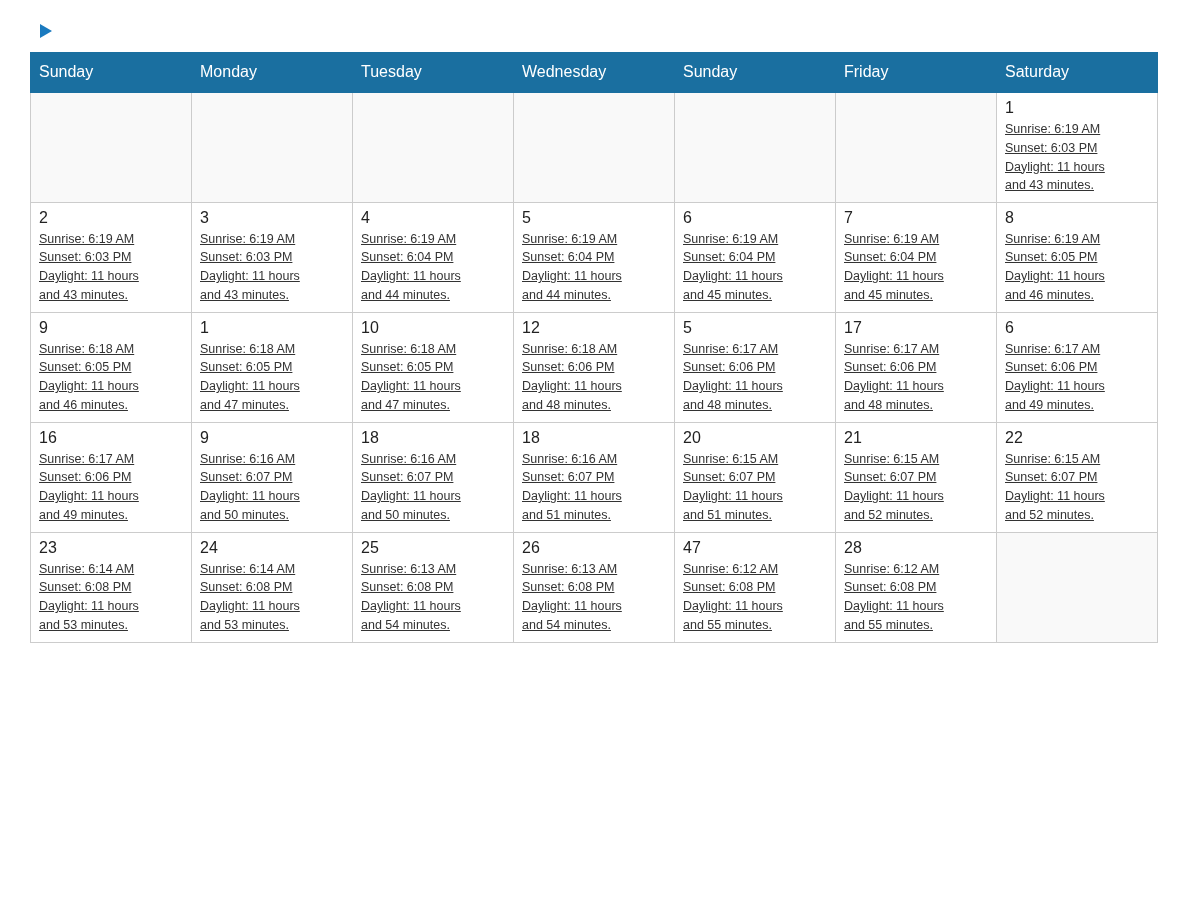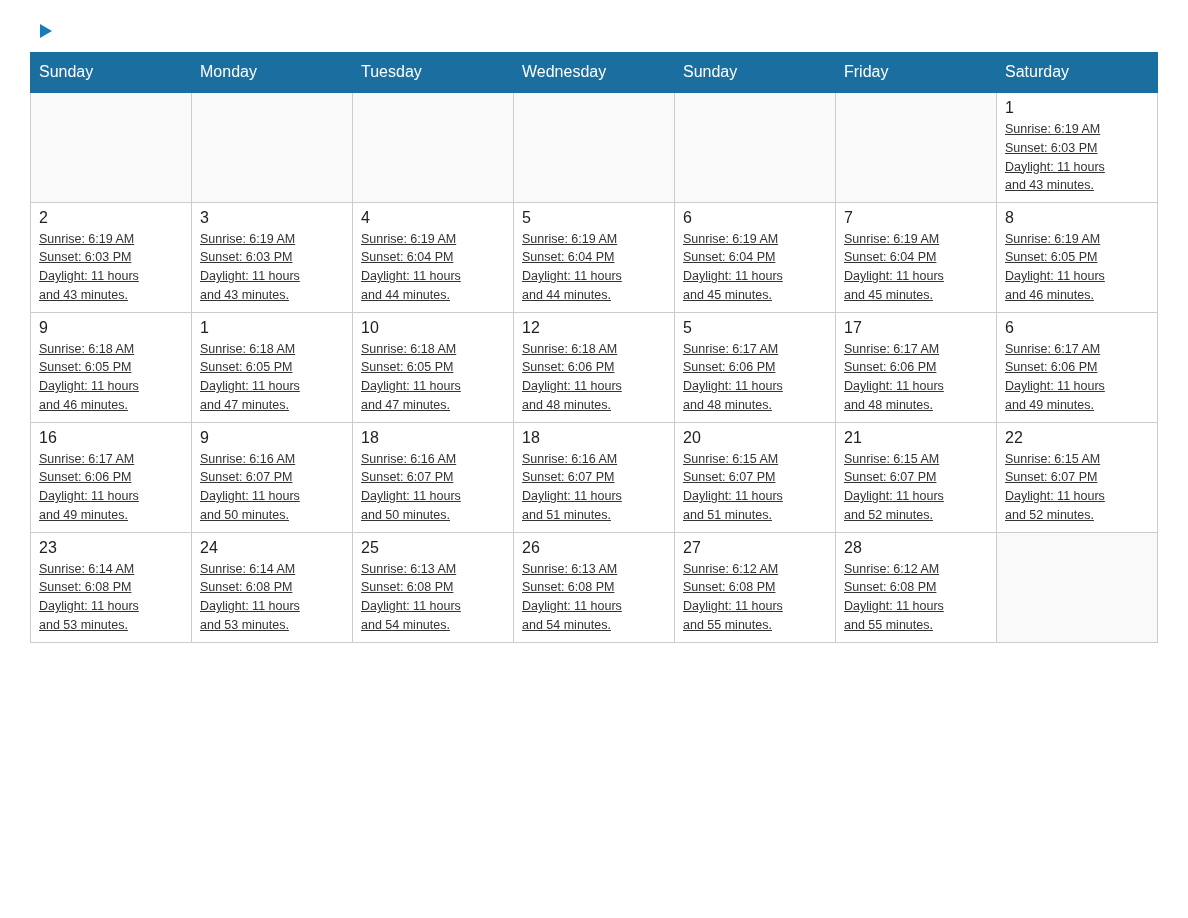--- a/index.html
+++ b/index.html
@@ -316,21 +316,21 @@
 and 54 minutes.</div>
         </td>
         <td>
           <span class="day-number">26</span>
           <div class="day-info" style="white-space: pre-line;">Sunrise: 6:13 AM
 Sunset: 6:08 PM
 Daylight: 11 hours
 and 54 minutes.</div>
         </td>
         <td>
-          <span class="day-number">27</span>
+          <span class="day-number">47</span>
           <div class="day-info" style="white-space: pre-line;">Sunrise: 6:12 AM
 Sunset: 6:08 PM
 Daylight: 11 hours
 and 55 minutes.</div>
         </td>
         <td>
           <span class="day-number">28</span>
           <div class="day-info" style="white-space: pre-line;">Sunrise: 6:12 AM
 Sunset: 6:08 PM
 Daylight: 11 hours

